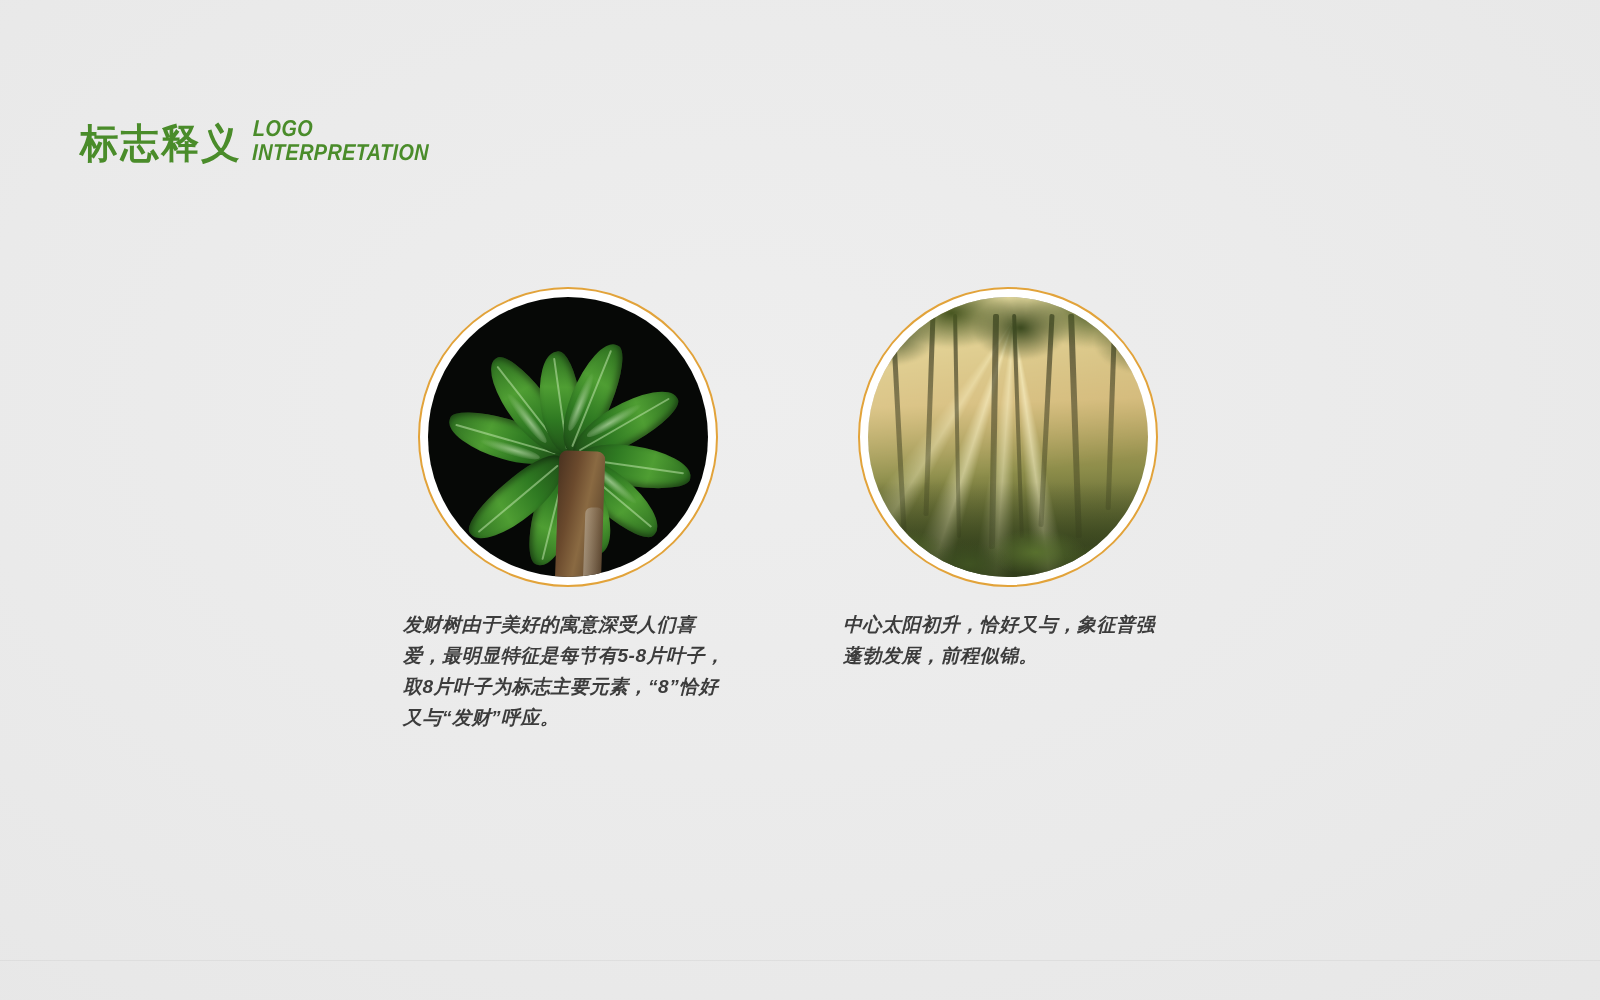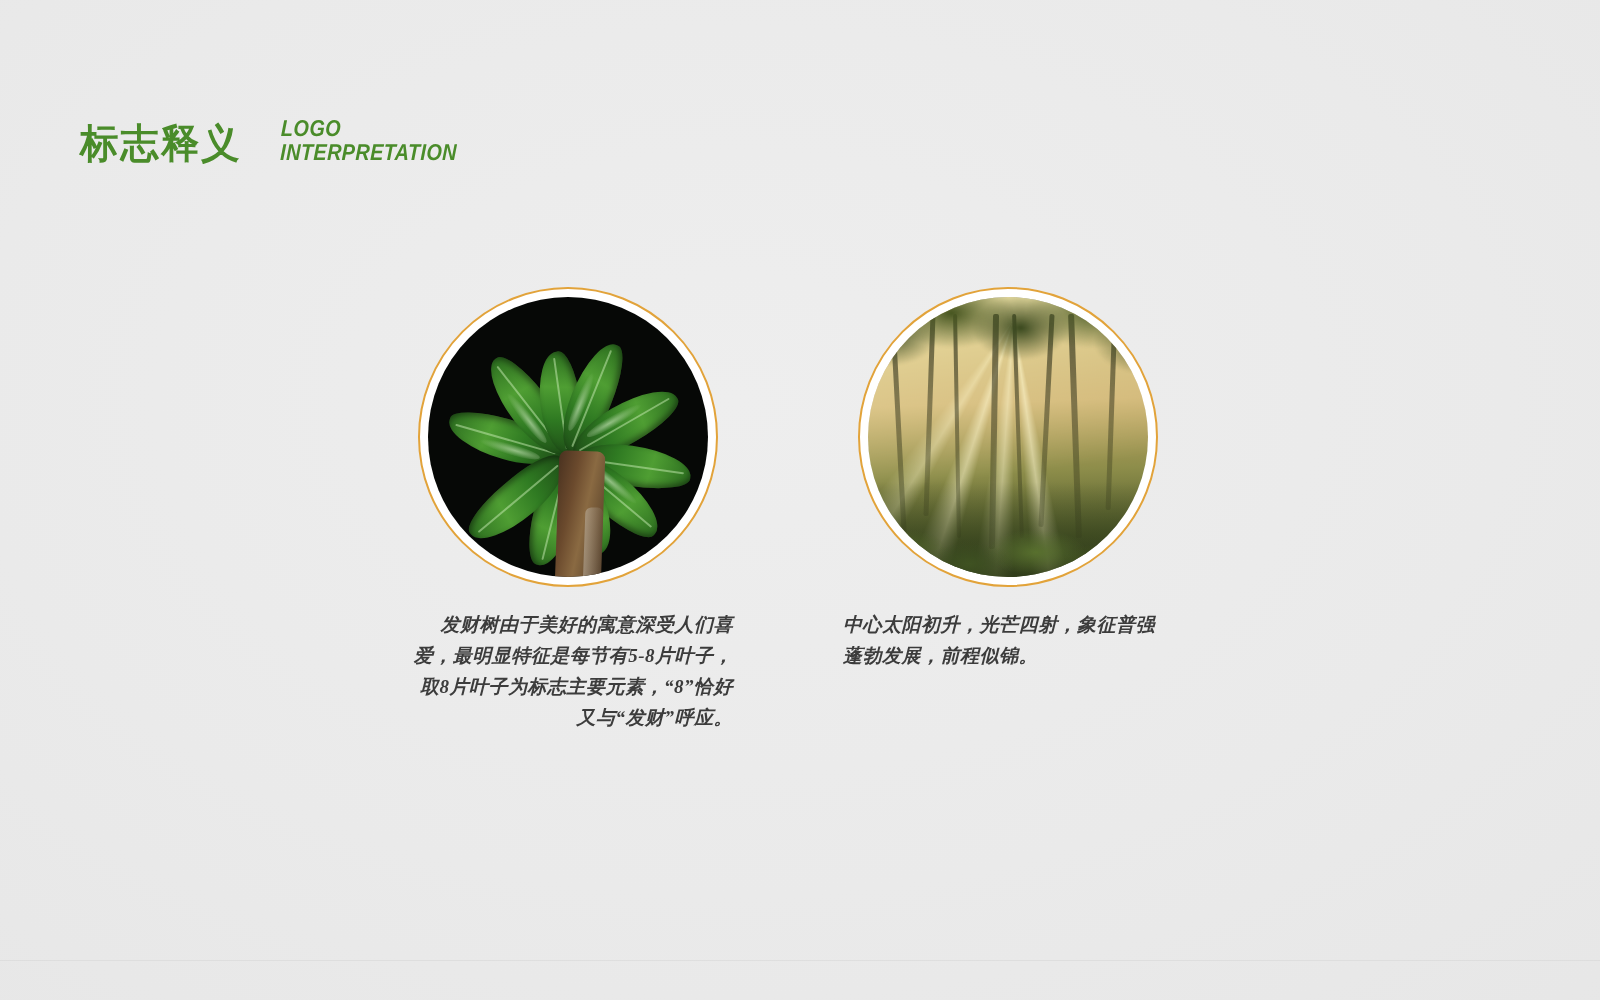--- a/index.html
+++ b/index.html
@@ -24,21 +24,21 @@
     box-sizing: border-box;
   }
 
   
   .header {
     position: absolute;
     left: 80px;
     top: 118px;
     display: flex;
     align-items: flex-end;
-    gap: 32px;
+    gap: 4px;
   }
   .header-cn {
     font-size: 40px;
     line-height: 46px;
     font-weight: bold;
     letter-spacing: 2px;
     color: #4a8c2a;
     white-space: nowrap;
     transform: scaleX(0.96);
     transform-origin: left bottom;
@@ -238,22 +238,21 @@
     font-style: italic;
     font-weight: bold;
     font-size: 19px;
     line-height: 31px;
     letter-spacing: 0.5px;
     color: #3c3c3c;
   }
   .col-left .caption-body {
     width: 330px;
     margin: 0 auto;
-    text-align: right;
-    font-family: Liberation Serif, serif;
+    text-align: left;
   }
   .col-right .caption-body {
     width: 330px;
     margin: 0 auto;
     text-align: left;
   }
 
   
   .bottom-rule {
     position: absolute;
@@ -319,19 +318,19 @@
               <div class="tree-trunk" style="left:73%;  transform: rotate(-2deg); width:6px;"></div>
               <div class="tree-trunk" style="left:86%;  transform: rotate(2deg); height:70%;"></div>
             </div>
             <div class="canopy"></div>
             <div class="undergrowth"></div>
           </div>
         </div>
       </div>
 
 
-      <p class="caption-body">中心太阳初升，光芒四射，象征普强蓬勃发展，前程似锦。</p>
+      <p class="caption-body">中心太阳初升，恰好又与，象征普强蓬勃发展，前程似锦。</p>
     </div>
 
   </div>
 
   <div class="bottom-rule"></div>
 </div>
 
 </body></html>

